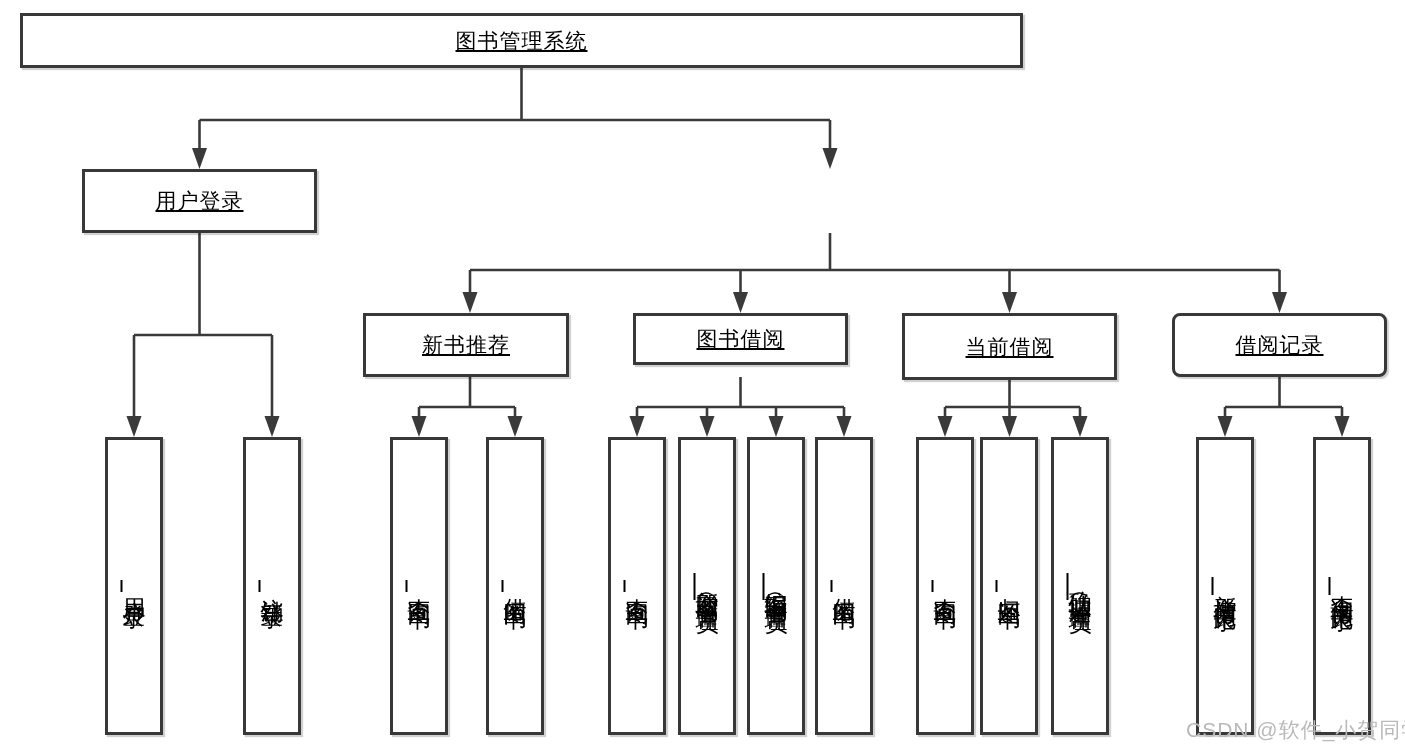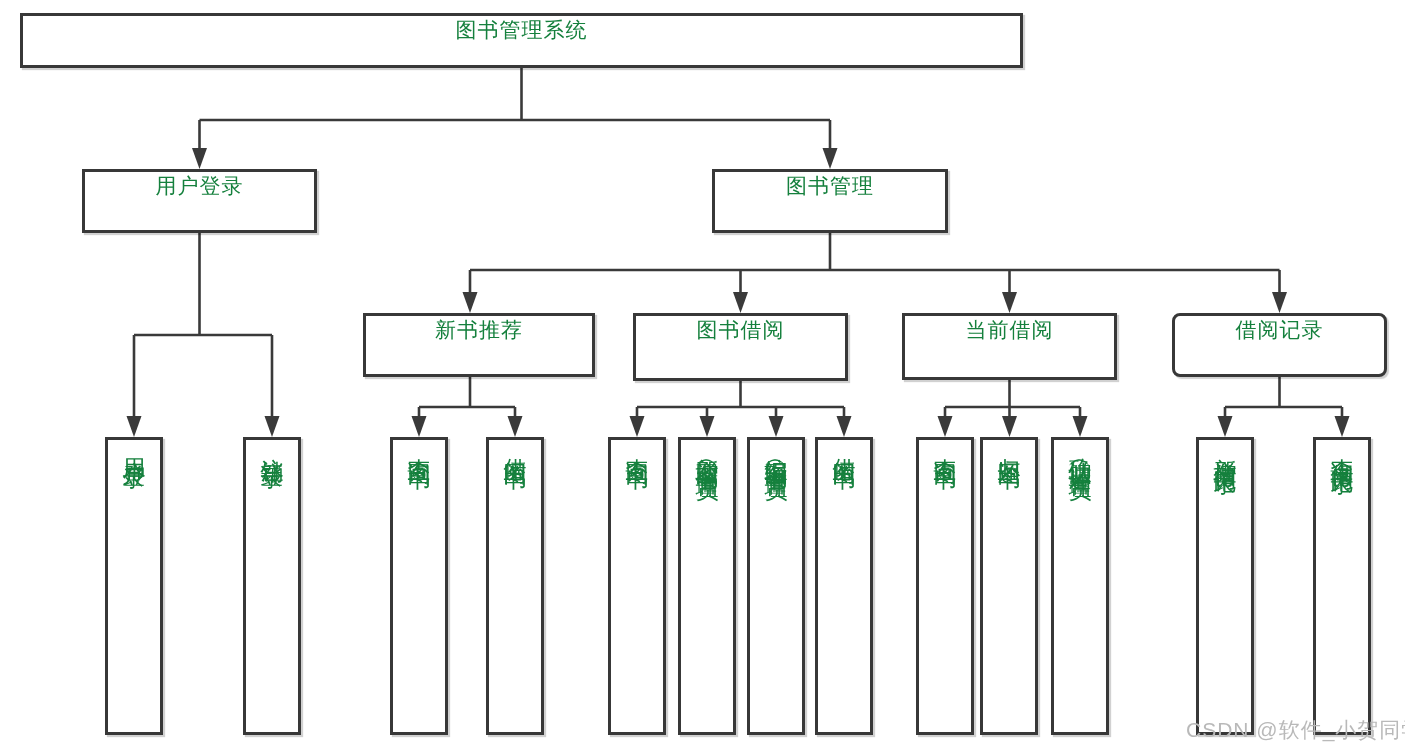--- a/index.html
+++ b/index.html
@@ -21,45 +21,47 @@
     position: absolute;
     left: 0; top: 0;
     z-index: 1;
   }
   .node {
     position: absolute;
     background: #ffffff;
     border: 3px solid #383838;
     box-sizing: border-box;
     display: flex;
+    align-items: center;
     justify-content: center;
-    color: #15803d;
+    color: #000000;
     z-index: 2;
     box-shadow: 2px 2px 1px rgba(0,0,0,0.18);
+    text-decoration: underline;
   }
   .node.h .lbl {
     font-size: 21px;
     letter-spacing: 1px;
     white-space: nowrap;
   }
   .node.v .lbl {
     writing-mode: vertical-lr;
     text-orientation: mixed;
     font-size: 23px;
     letter-spacing: 3px;
     line-height: 1;
   }
   
   .n-root  { left: 20px;   top: 13px;  width: 1003px; height: 55px; }
   
   .n-login { left: 82px;   top: 169px; width: 235px;  height: 64px; }
   .n-mgmt  { left: 712px;  top: 169px; width: 236px;  height: 64px; }
   
-  .n-rec   { left: 363px;  top: 313px; width: 232px;  height: 64px; }
-  .n-bor   { left: 633px;  top: 313px; width: 215px;  height: 68px; }
+  .n-rec   { left: 363px;  top: 313px; width: 206px;  height: 64px; }
+  .n-bor   { left: 633px;  top: 313px; width: 215px;  height: 52px; }
   .n-cur   { left: 902px;  top: 313px; width: 215px;  height: 67px; }
   .n-hist  { left: 1172px; top: 313px; width: 215px;  height: 64px; border-radius: 8px; }
   
   .leaf    { top: 437px; width: 58px; height: 298px; }
   .l-a1 { left: 105px;  }
   .l-a2 { left: 243px;  }
   .l-b1 { left: 390px;  }
   .l-b2 { left: 486px;  }
   .l-c1 { left: 608px;  }
   .l-c2 { left: 678px;  }
@@ -153,23 +155,20 @@
     </g>
   </svg>
 
   <div class="node h n-root">
     <span class="lbl">图书管理系统</span>
   </div>
 
   <div class="node h n-login">
     <span class="lbl">用户登录</span>
   </div>
-  <div class="node h n-mgmt">
-    <span class="lbl">图书管理</span>
-  </div>
 
   <div class="node h n-rec">
     <span class="lbl">新书推荐</span>
   </div>
   <div class="node h n-bor">
     <span class="lbl">图书借阅</span>
   </div>
   <div class="node h n-cur">
     <span class="lbl">当前借阅</span>
   </div>

